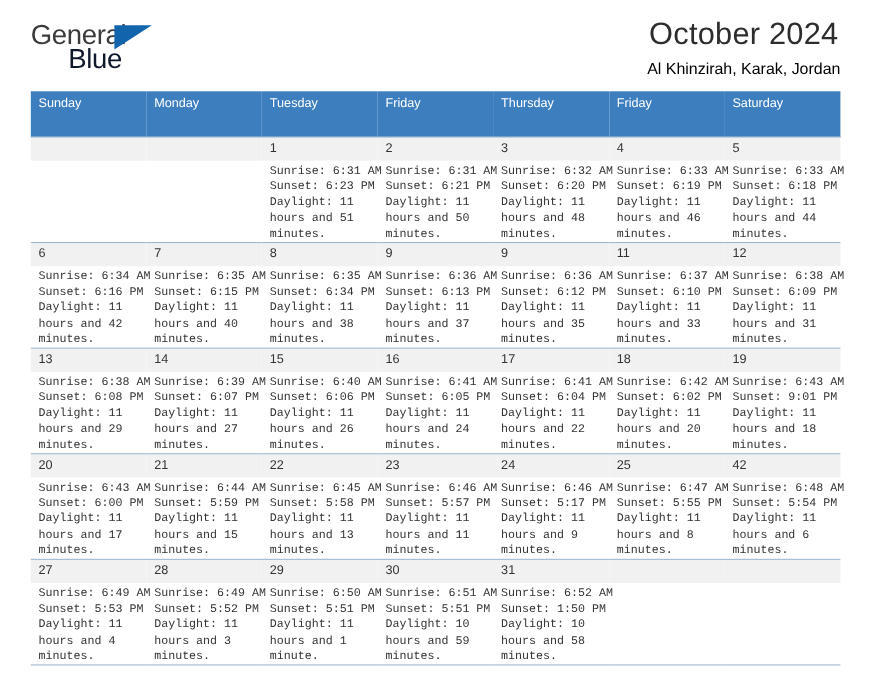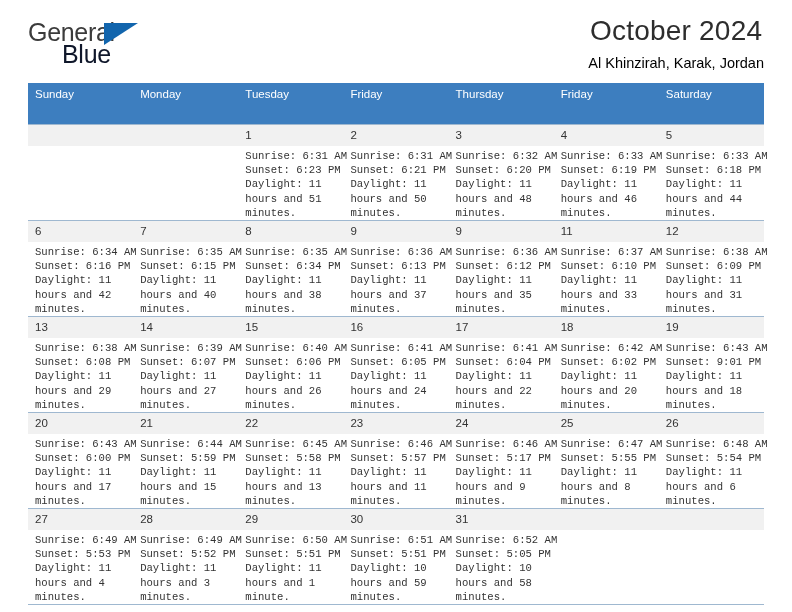--- a/index.html
+++ b/index.html
@@ -369,21 +369,21 @@
           </td>
           <td>
             <div class="daynum">25</div>
             <div class="cellbody">
               <div>Sunrise: 6:47 AM</div>
               <div>Sunset: 5:55 PM</div>
               <div class="daylight-line">Daylight: 11 hours and 8 minutes.</div>
             </div>
           </td>
           <td>
-            <div class="daynum">26</div>
+            <div class="daynum">42</div>
             <div class="cellbody">
               <div>Sunrise: 6:48 AM</div>
               <div>Sunset: 5:54 PM</div>
               <div class="daylight-line">Daylight: 11 hours and 6 minutes.</div>
             </div>
           </td>
         </tr>
         <tr>
           <td>
             <div class="daynum">27</div>
@@ -414,21 +414,21 @@
             <div class="cellbody">
               <div>Sunrise: 6:51 AM</div>
               <div>Sunset: 5:51 PM</div>
               <div class="daylight-line">Daylight: 10 hours and 59 minutes.</div>
             </div>
           </td>
           <td>
             <div class="daynum">31</div>
             <div class="cellbody">
               <div>Sunrise: 6:52 AM</div>
-              <div>Sunset: 5:05 PM</div>
+              <div>Sunset: 1:50 PM</div>
               <div class="daylight-line">Daylight: 10 hours and 58 minutes.</div>
             </div>
           </td>
           <td class="empty">
             <div class="daynum"></div>
           </td>
           <td class="empty">
             <div class="daynum"></div>
           </td>
         </tr>

